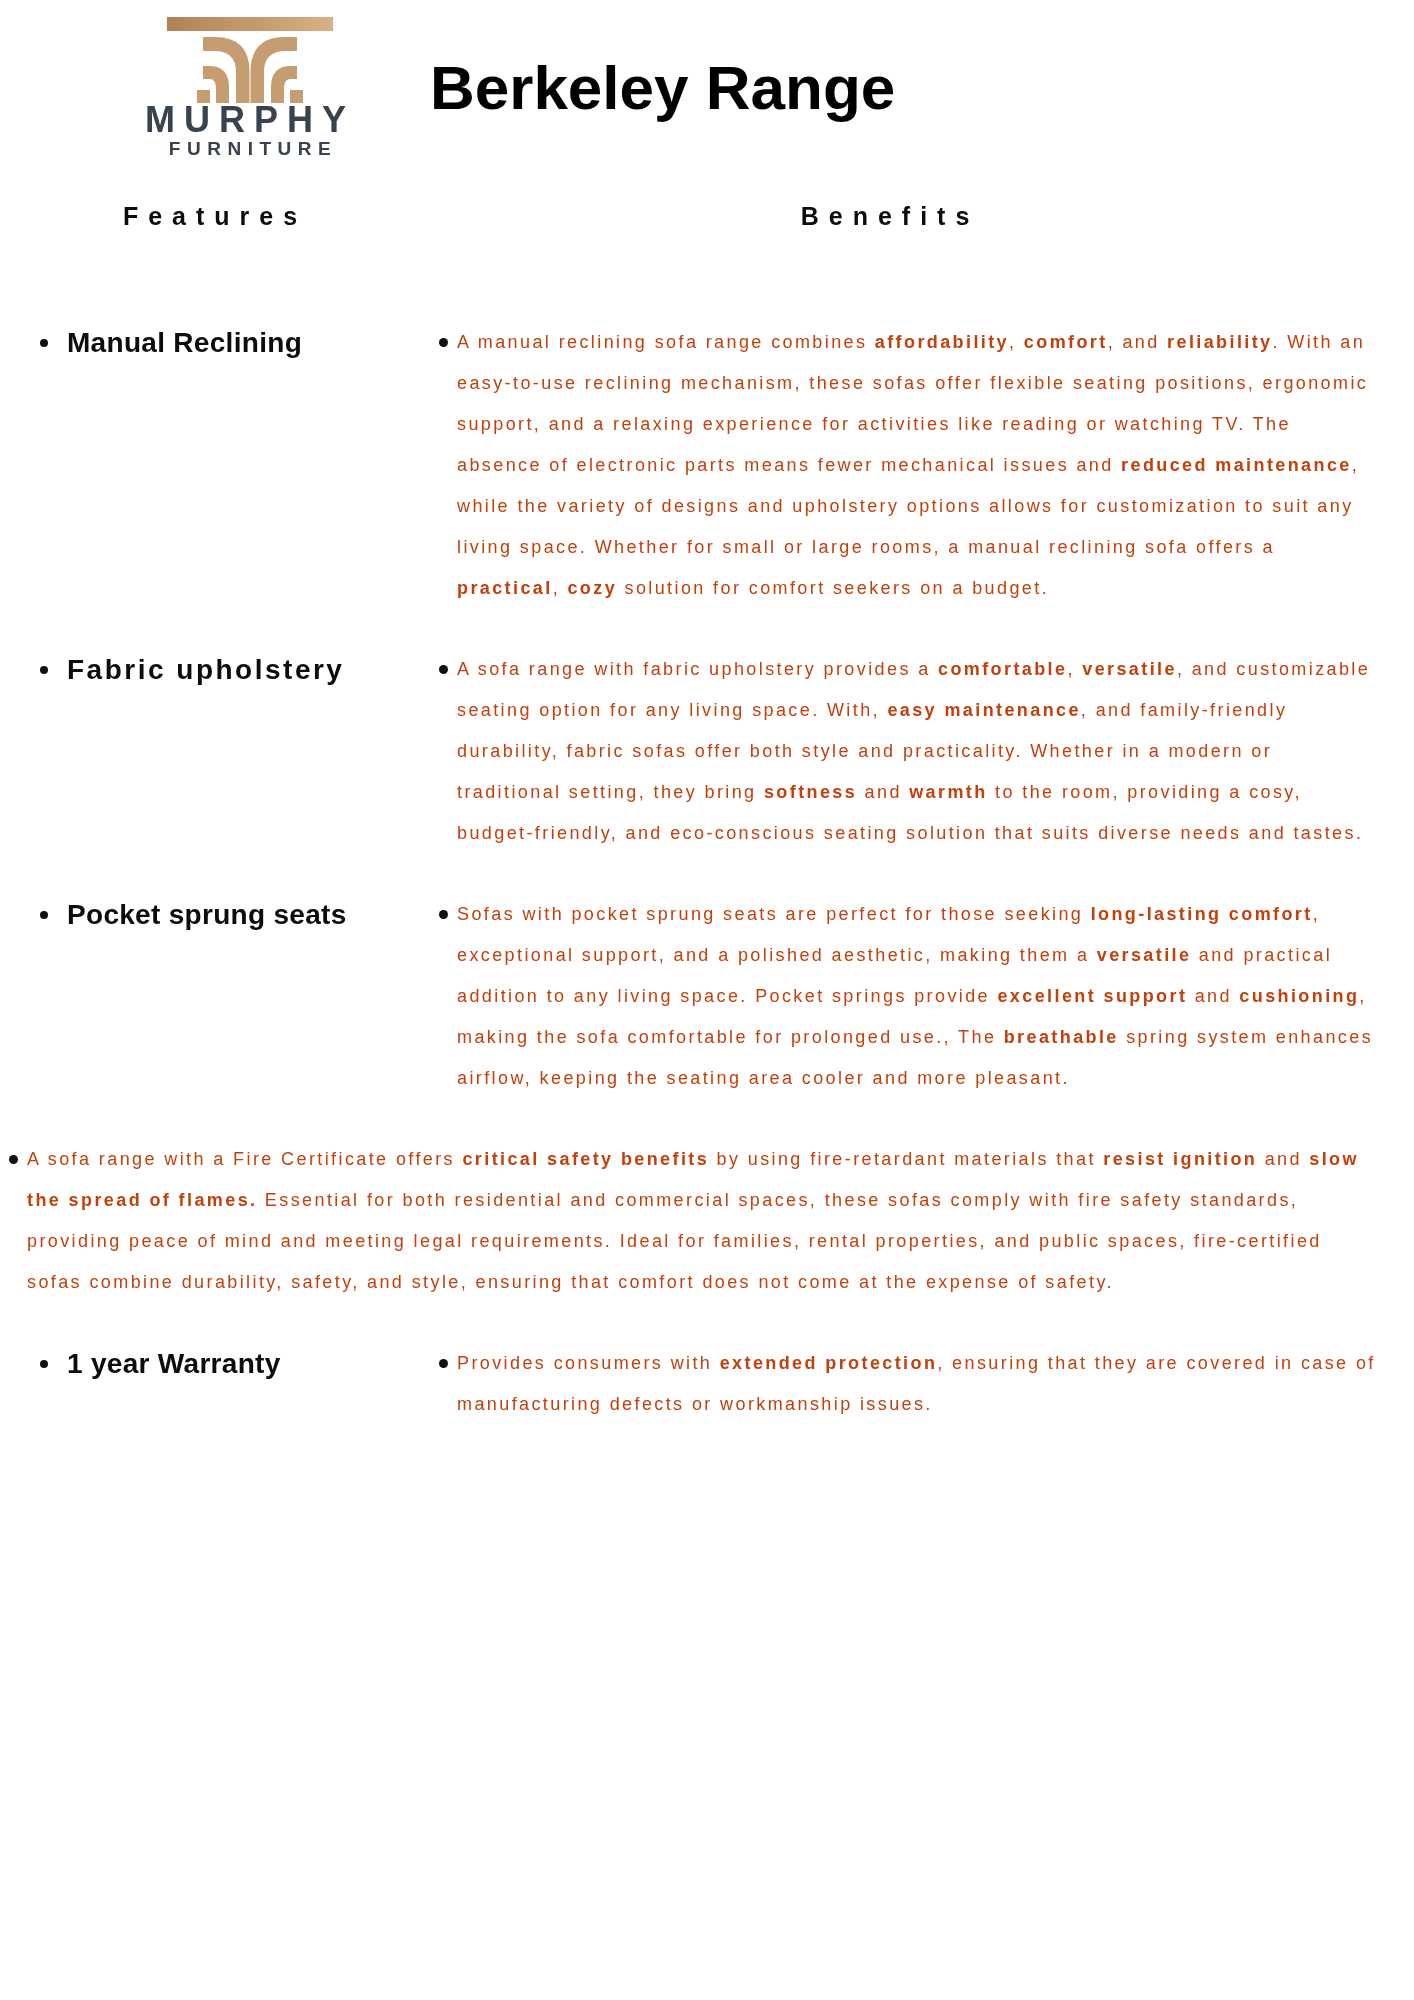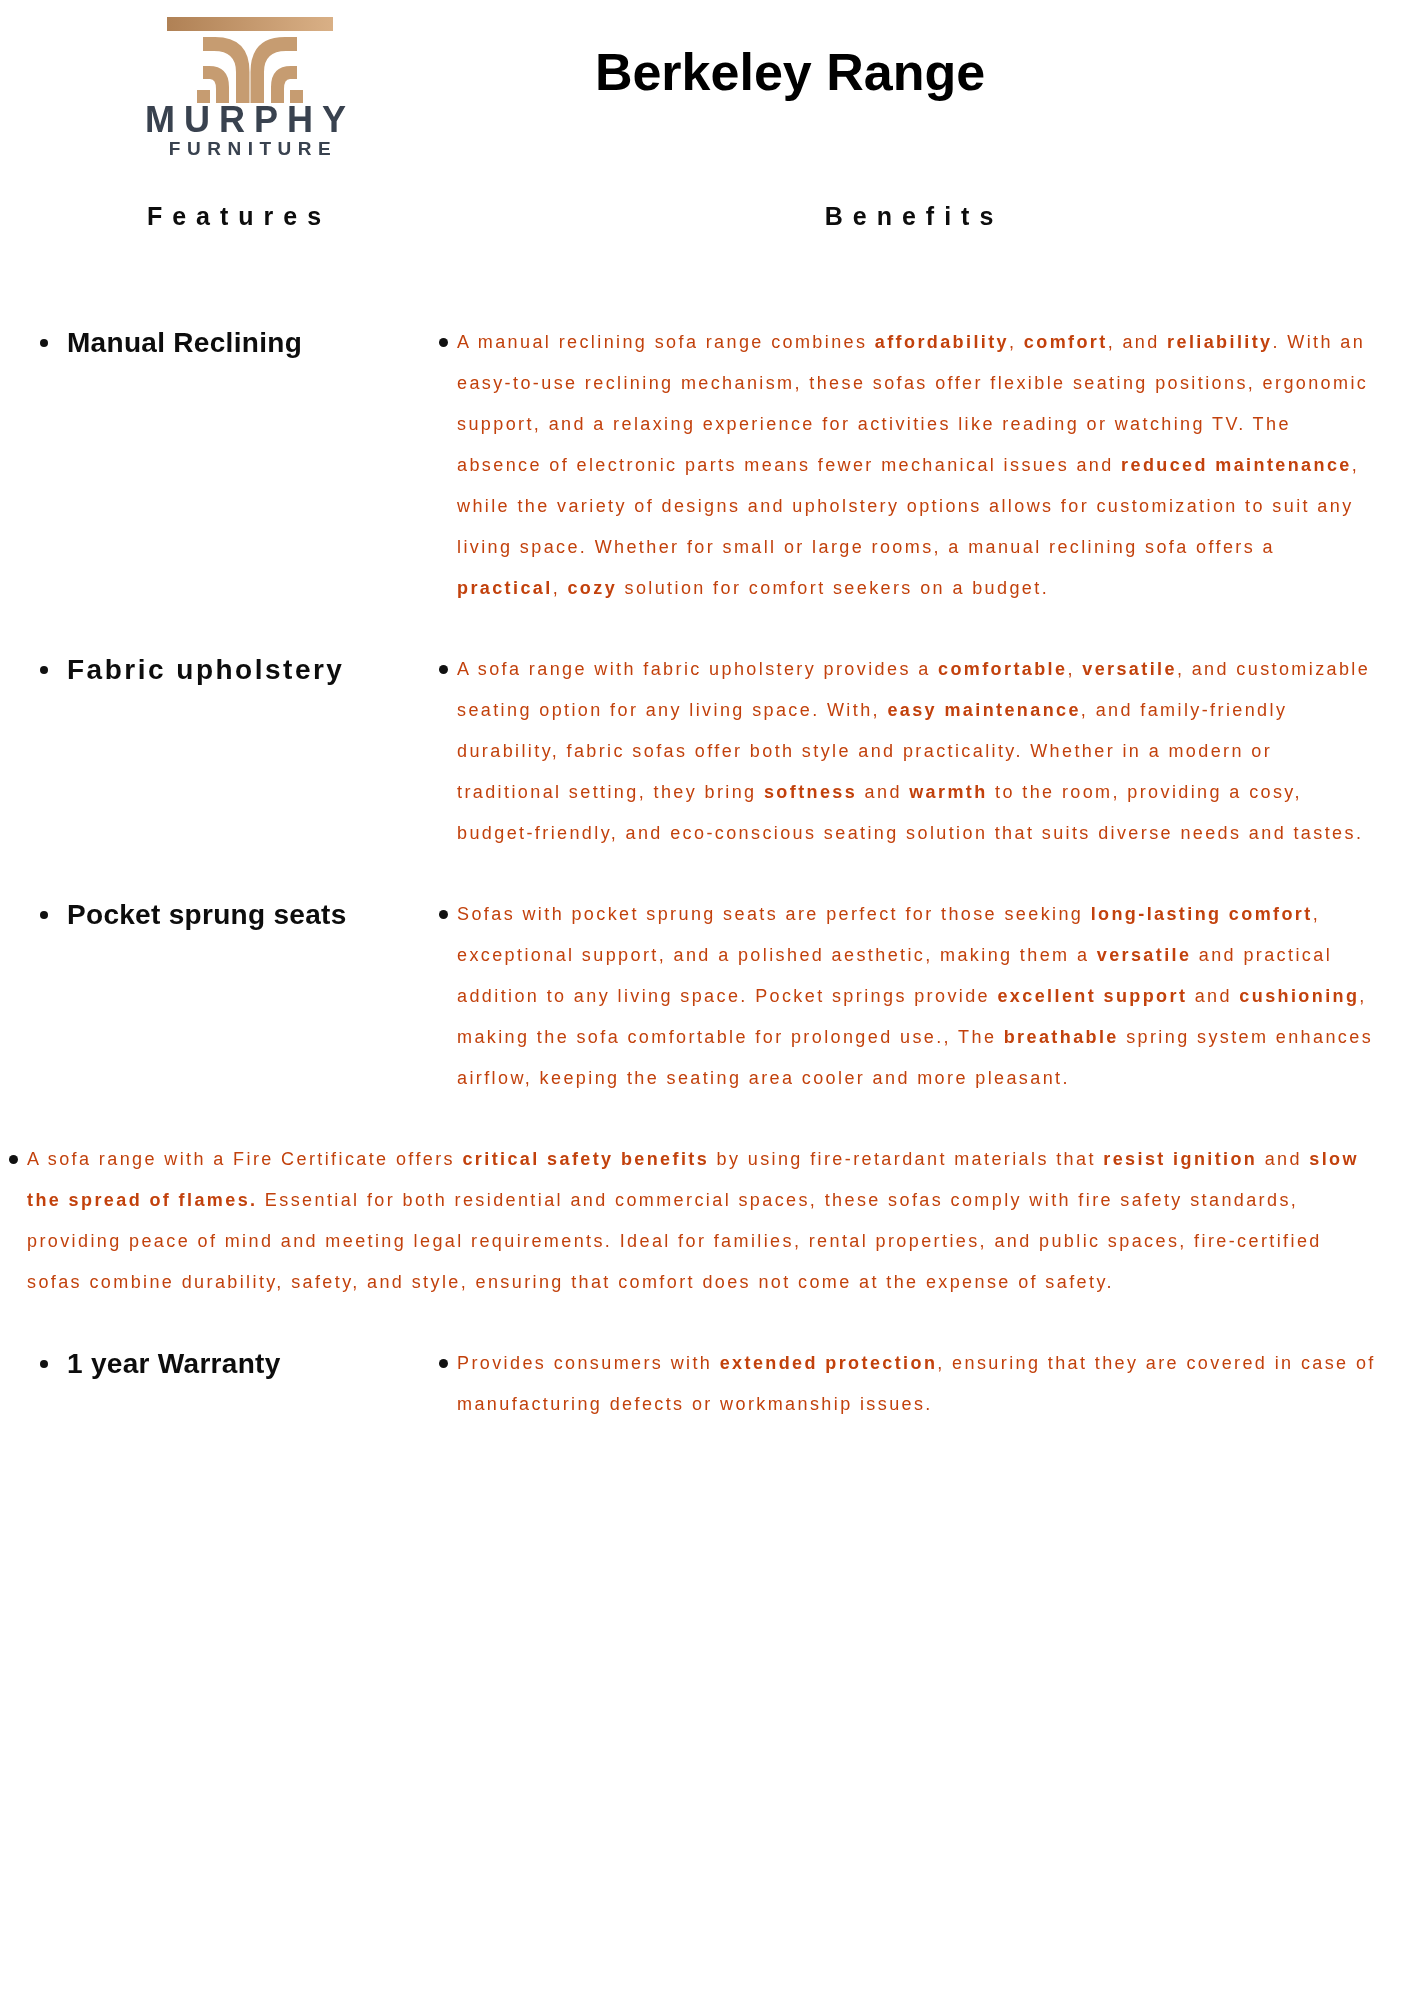--- a/index.html
+++ b/index.html
@@ -5,27 +5,27 @@
   html,body{margin:0;padding:0;background:#ffffff;}
   body{width:1414px;height:2000px;font-family:"Liberation Sans",sans-serif;color:#151515;}
   .page{position:relative;width:1414px;height:1540px;overflow:hidden;background:#fff;}
 
   
   .logo{position:absolute;left:85px;top:6px;width:290px;height:150px;}
   .brand-name{fill:#39424f;font-family:"Liberation Sans",sans-serif;font-weight:700;
               font-size:36px;letter-spacing:9px;}
   .brand-sub{fill:#39424f;font-family:"Liberation Sans",sans-serif;font-weight:600;
              font-size:19px;letter-spacing:6.5px;}
-  .title{position:absolute;left:430px;top:42px;width:720px;text-align:center;
-         font-size:52px;font-weight:700;letter-spacing:0px;color:#000;
+  .title{position:absolute;left:430px;top:52px;width:720px;text-align:left;
+         font-size:62px;font-weight:700;letter-spacing:0px;color:#000;
          font-stretch:condensed;white-space:nowrap;}
 
   
   .col-heading{position:absolute;top:202px;font-size:25px;font-weight:700;
-               letter-spacing:10px;color:#0d0d0d;white-space:nowrap;padding-left:24px;}
+               letter-spacing:10px;color:#0d0d0d;white-space:nowrap;}
   .features-heading{left:0;width:430px;text-align:center;}
   .benefits-heading{left:560px;width:660px;text-align:center;}
 
   
   .rows{position:absolute;left:0;top:282px;right:0;}
   .row{display:flex;align-items:flex-start;margin-bottom:39px;margin-top:40px;}
   .feature{width:430px;box-sizing:border-box;padding-left:67px;position:relative;
            font-size:28px;font-weight:700;line-height:41px;letter-spacing:.3px;color:#0d0d0d;}
   .feature::before{content:"";position:absolute;left:40px;top:17px;width:8px;height:8px;
                    border-radius:50%;background:#111;}

